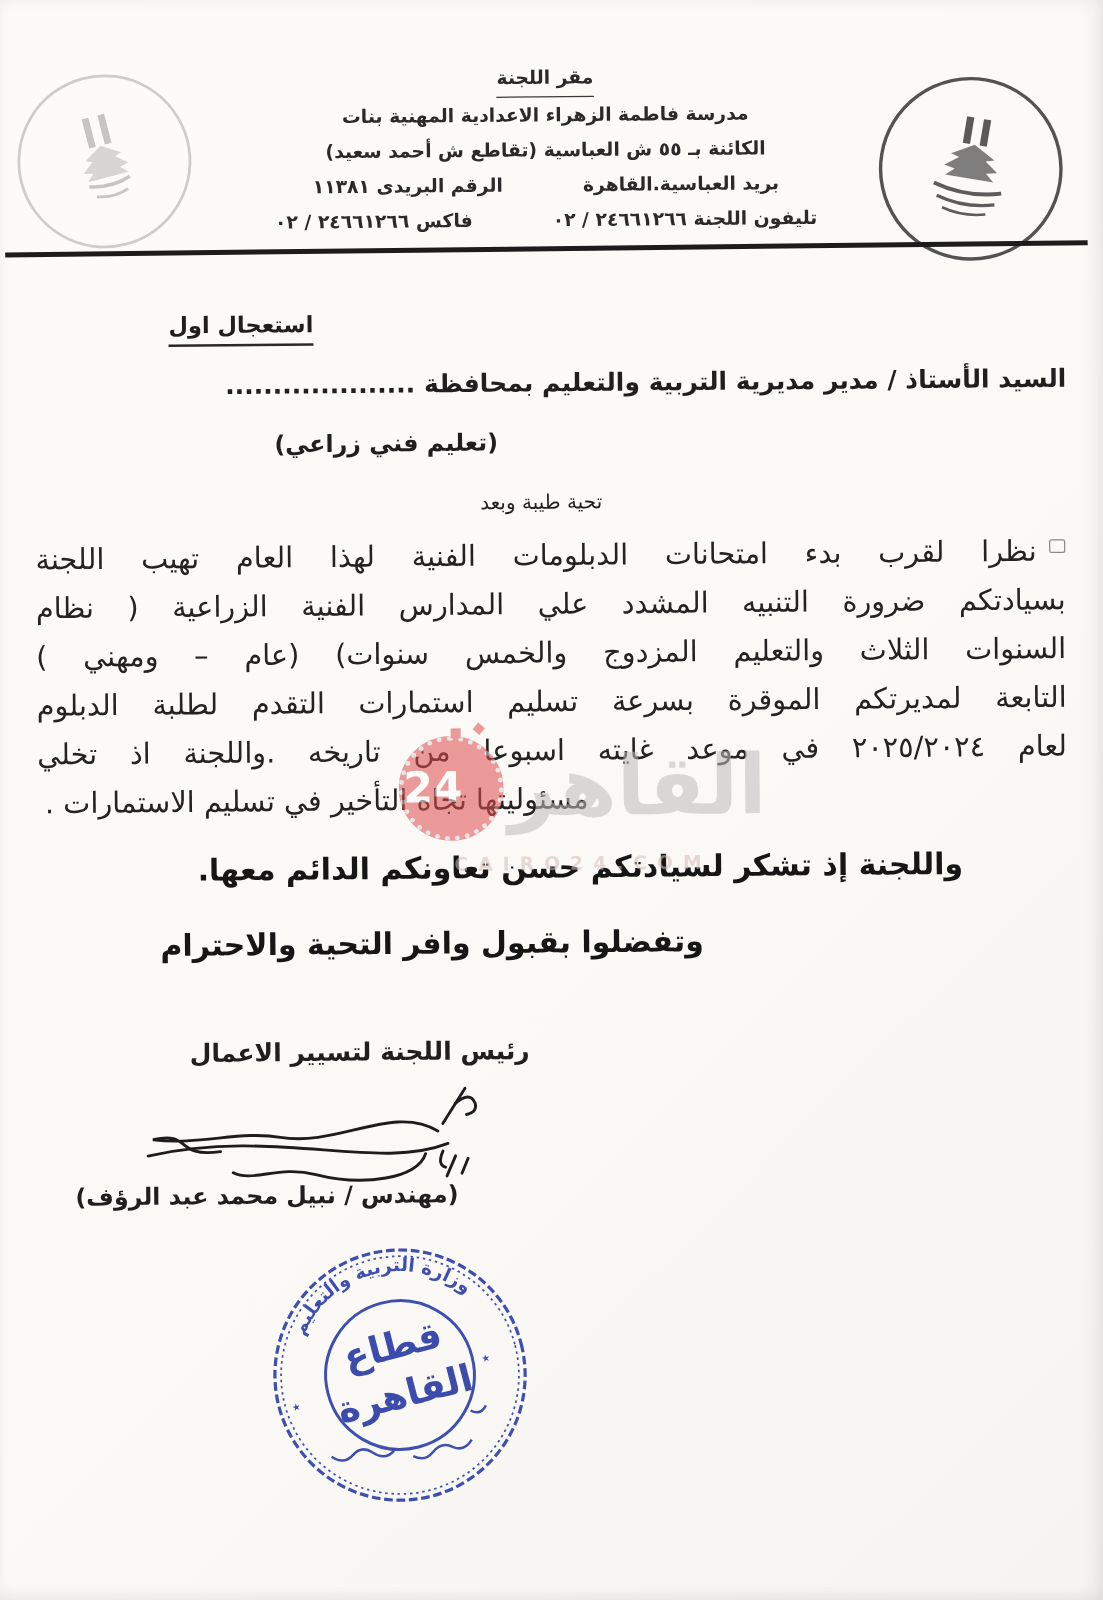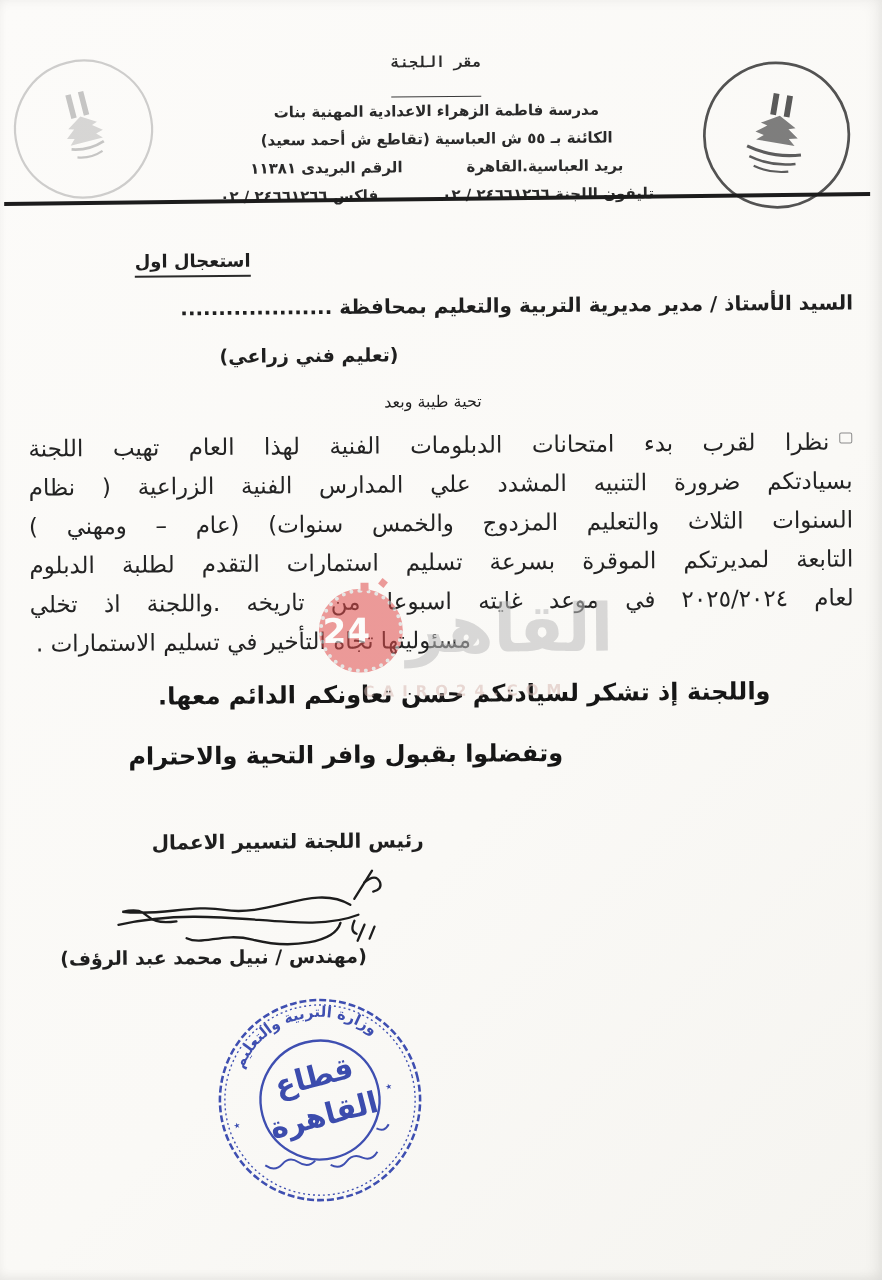--- a/index.html
+++ b/index.html
@@ -7,21 +7,21 @@
     position:relative;width:882px;height:1280px;margin:0 auto;
     background:linear-gradient(135deg,#fcfbf9 0%,#faf9f6 60%,#f5f4f0 100%);
     overflow:hidden;font-family:"DejaVu Sans",sans-serif;color:#1f1f1f;
     box-shadow:inset -6px 0 14px rgba(0,0,0,.06), inset 0 -4px 10px rgba(0,0,0,.04);
   }
   .sheet{position:absolute;inset:0;transform:rotate(-0.5deg);direction:rtl;}
 
   
   .header{position:absolute;top:48px;left:0;right:0;text-align:center;font-weight:bold;color:#2a2a2a;}
   .h-line{font-size:15px;line-height:28px;white-space:nowrap;}
-  .h-title{display:inline-block;font-size:15px;border-bottom:1.5px solid #3a3a3a;padding-bottom:18px;font-family:Liberation Mono, monospace;}
+  .h-title{display:inline-block;font-size:15px;border-bottom:1.5px solid #3a3a3a;padding-bottom:1px;}
   .h-split{display:flex;justify-content:center;gap:64px;direction:rtl;}
   .h-split span{white-space:nowrap;}
   .rule{position:absolute;top:197px;left:8px;right:8px;height:3.5px;background:#1c1c1c;transform:rotate(-0.15deg);}
 
   
   .seal{position:absolute;}
   .seal-left{top:50px;left:14px;width:148px;height:152px;opacity:.42;transform:rotate(-14deg);}
   .seal-right{top:60px;left:auto;right:20px;width:162px;height:156px;opacity:.88;transform:rotate(10deg);}
   .seal svg{width:100%;height:100%;}
 

